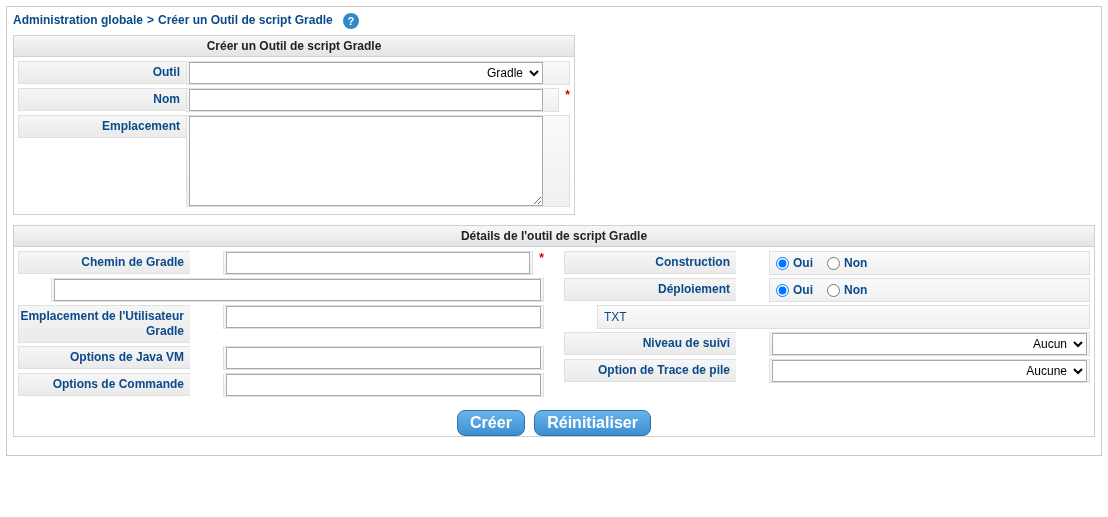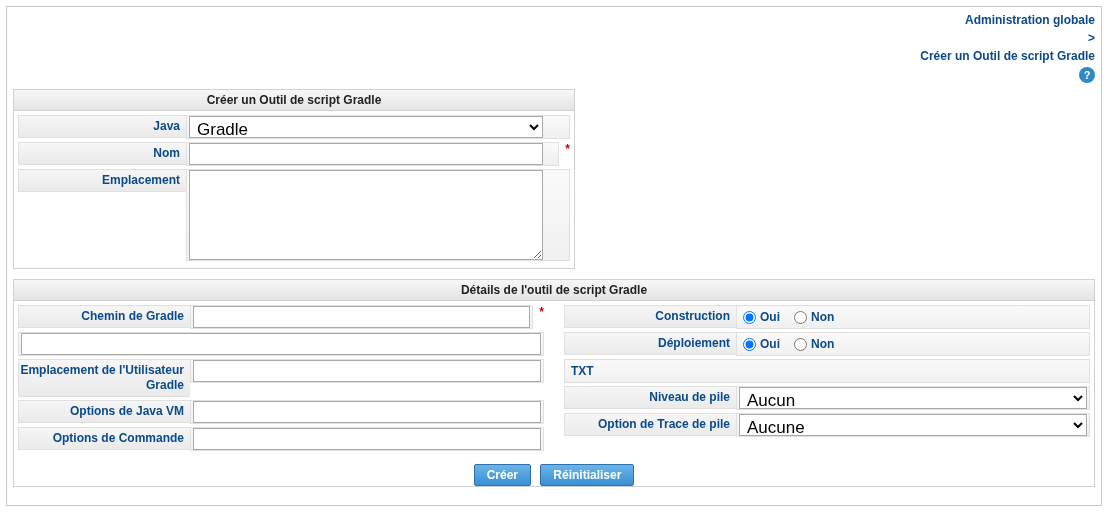--- a/index.html
+++ b/index.html
@@ -13,23 +13,22 @@
   .outer {
     border: 1px solid #c8c8c8;
     padding: 4px 6px 8px 6px;
   }
   .breadcrumb {
     color: #0b4a8a;
     font-weight: bold;
     font-size: 12px;
     padding: 2px 0 6px 0;
     display: flex;
-    align-items: flex-end;
+    align-items: flex-start;
     gap: 4px;
-    flex-direction: column;
   }
   .breadcrumb a { color: #0b4a8a; text-decoration: none; }
   .help-icon {
     display: inline-flex;
     width: 16px; height: 16px;
     border-radius: 50%;
     background: #2d8ac7;
     color: #fff;
     font-weight: bold;
     font-size: 11px;
@@ -69,73 +68,74 @@
     border-right: none;
     line-height: 1.25;
   }
   .form-control-wrap {
     flex: 0 0 354px;
     display: flex;
     align-items: center;
   }
   select, input[type="text"], textarea {
     font-family: inherit;
-    font-size: 17px;
+    font-size: 12px;
     border: 1px solid #a9a9a9;
     padding: 2px 3px;
     background: #fff;
+    text-align: right;
   }
   select { height: 22px; width: 354px; }
   input[type="text"] { height: 22px; width: 354px; }
   textarea { width: 354px; height: 90px; resize: both; }
   .req { color: #cc0000; font-weight: bold; margin-left: 6px; }
   .panel.top { width: 562px; }
 
   .details .panel-body {
     display: flex;
     gap: 20px;
   }
   .col { flex: 1; }
   .col .form-row .form-label { width: 172px; }
-  .col .form-row .form-control-wrap { flex: 1; }
+  .col .form-row .form-control-wrap { flex: 1; margin-left: 33px; }
   .col .form-row input[type="text"],
   .col .form-row select { width: 100%; }
 
   .radio-group {
     display: flex;
     gap: 14px;
     align-items: center;
     padding-left: 4px;
     height: 22px;
   }
   .radio-group label {
     display: flex; align-items: center; gap: 4px;
     color: #0b4a8a; font-weight: bold;
   }
   .static-val {
     color: #0b4a8a;
-    font-weight: bold;
+    font-weight: normal;
     padding: 3px 4px;
     height: 22px;
     display: flex; align-items:center;
   }
 
   .button-row {
     text-align: center;
     padding-top: 6px;
   }
   .btn {
     display: inline-block;
     background: linear-gradient(#6bb4e8, #3a8fd4);
     border: 1px solid #2b72ab;
     color: #fff;
     font-weight: bold;
-    font-size: 12px;
+    font-size: 16px;
     padding: 3px 12px;
-    border-radius: 2px;
+    border-radius: 8px;
     cursor: pointer;
     margin: 0 3px;
   }
   .value-cell {
     background: linear-gradient(#fafafa, #f0f0f0);
     border: 1px solid #e0e0e0;
     flex:1;
     padding:0 2px;
   }
 </style>
@@ -148,21 +148,21 @@
     <a href="#">Administration globale</a>
     <span>&gt;</span>
     <span>Créer un Outil de script Gradle</span>
     <span class="help-icon">?</span>
   </div>
 
   <div class="panel top">
     <div class="panel-header">Créer un Outil de script Gradle</div>
     <div class="panel-body">
       <div class="form-row">
-        <div class="form-label">Java</div>
+        <div class="form-label">Outil</div>
         <div class="form-control-wrap value-cell">
           <select>
             <option>Gradle</option>
           </select>
         </div>
       </div>
       <div class="form-row">
         <div class="form-label">Nom</div>
         <div class="form-control-wrap value-cell">
           <input type="text" value="" style="">
@@ -244,21 +244,21 @@
                 </label>
             </div>
           </div>
         </div>
         <div class="form-row">
           <div class="form-control-wrap value-cell">
             <div class="static-val">TXT</div>
           </div>
         </div>
         <div class="form-row">
-          <div class="form-label">Niveau de pile</div>
+          <div class="form-label">Niveau de suivi</div>
           <div class="form-control-wrap value-cell">
             <select><option>Aucun</option></select>
           </div>
         </div>
         <div class="form-row">
           <div class="form-label">Option de Trace de pile</div>
           <div class="form-control-wrap value-cell">
             <select><option>Aucune</option></select>
           </div>
         </div>

